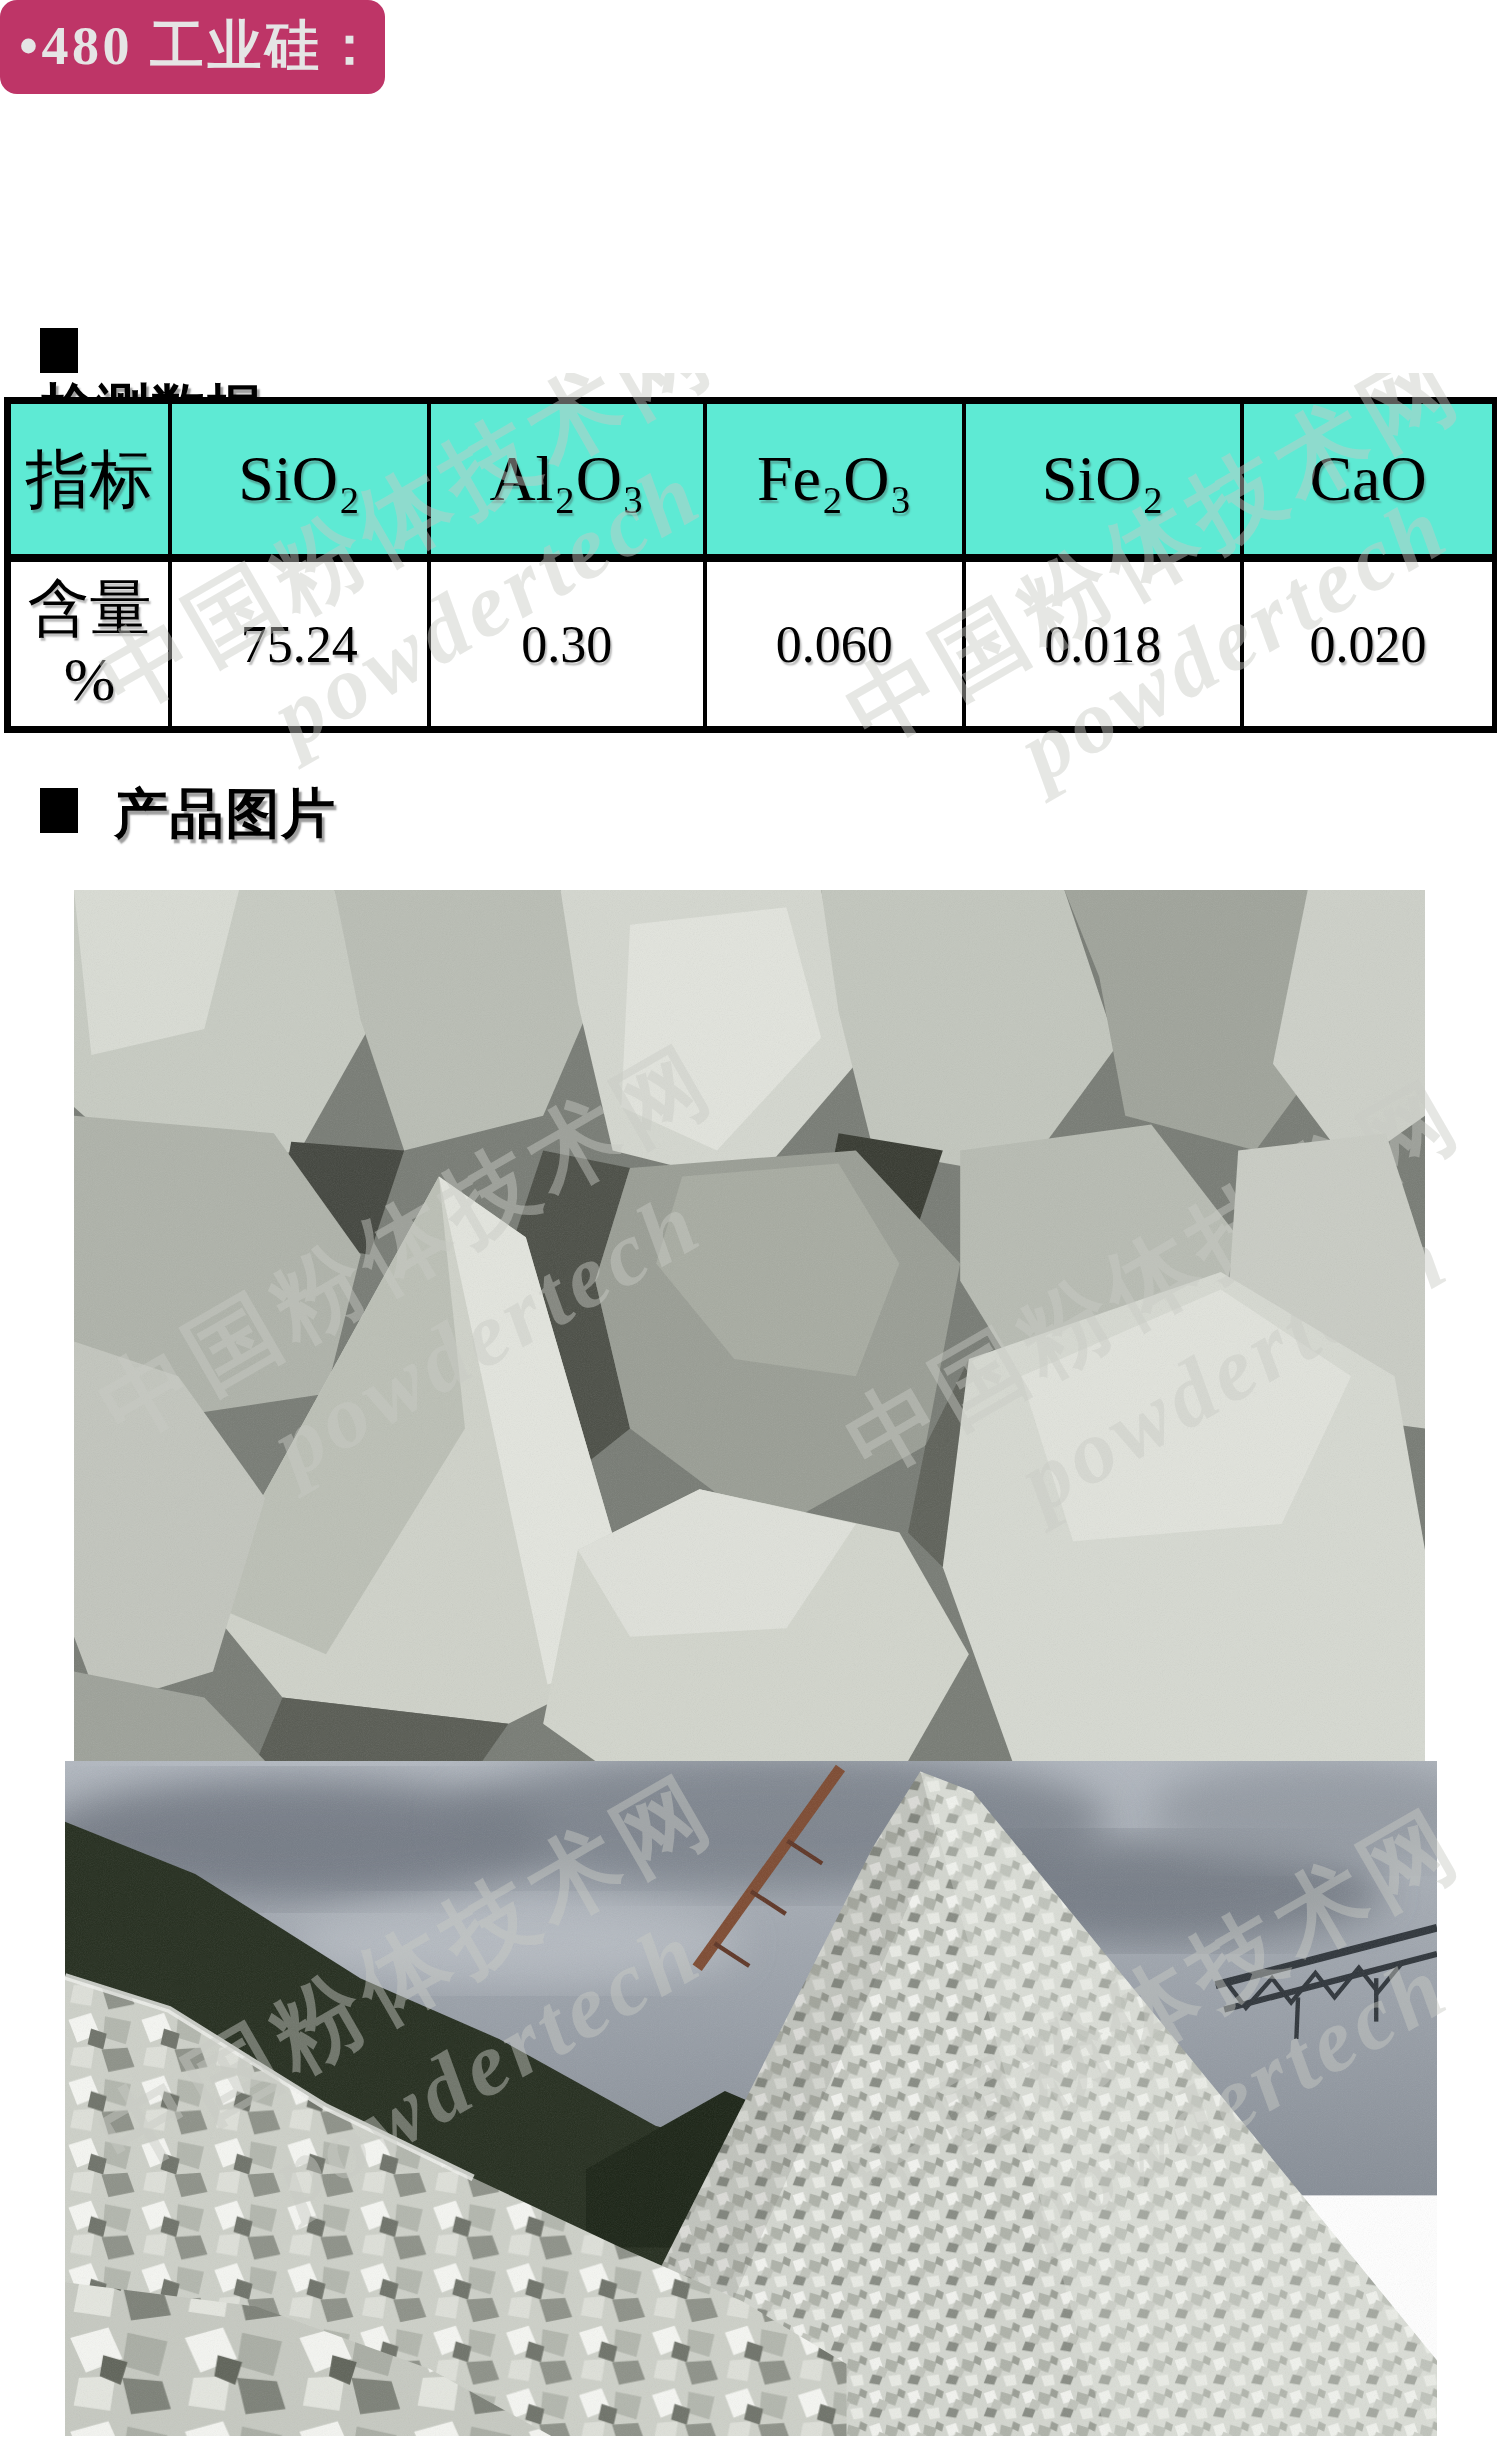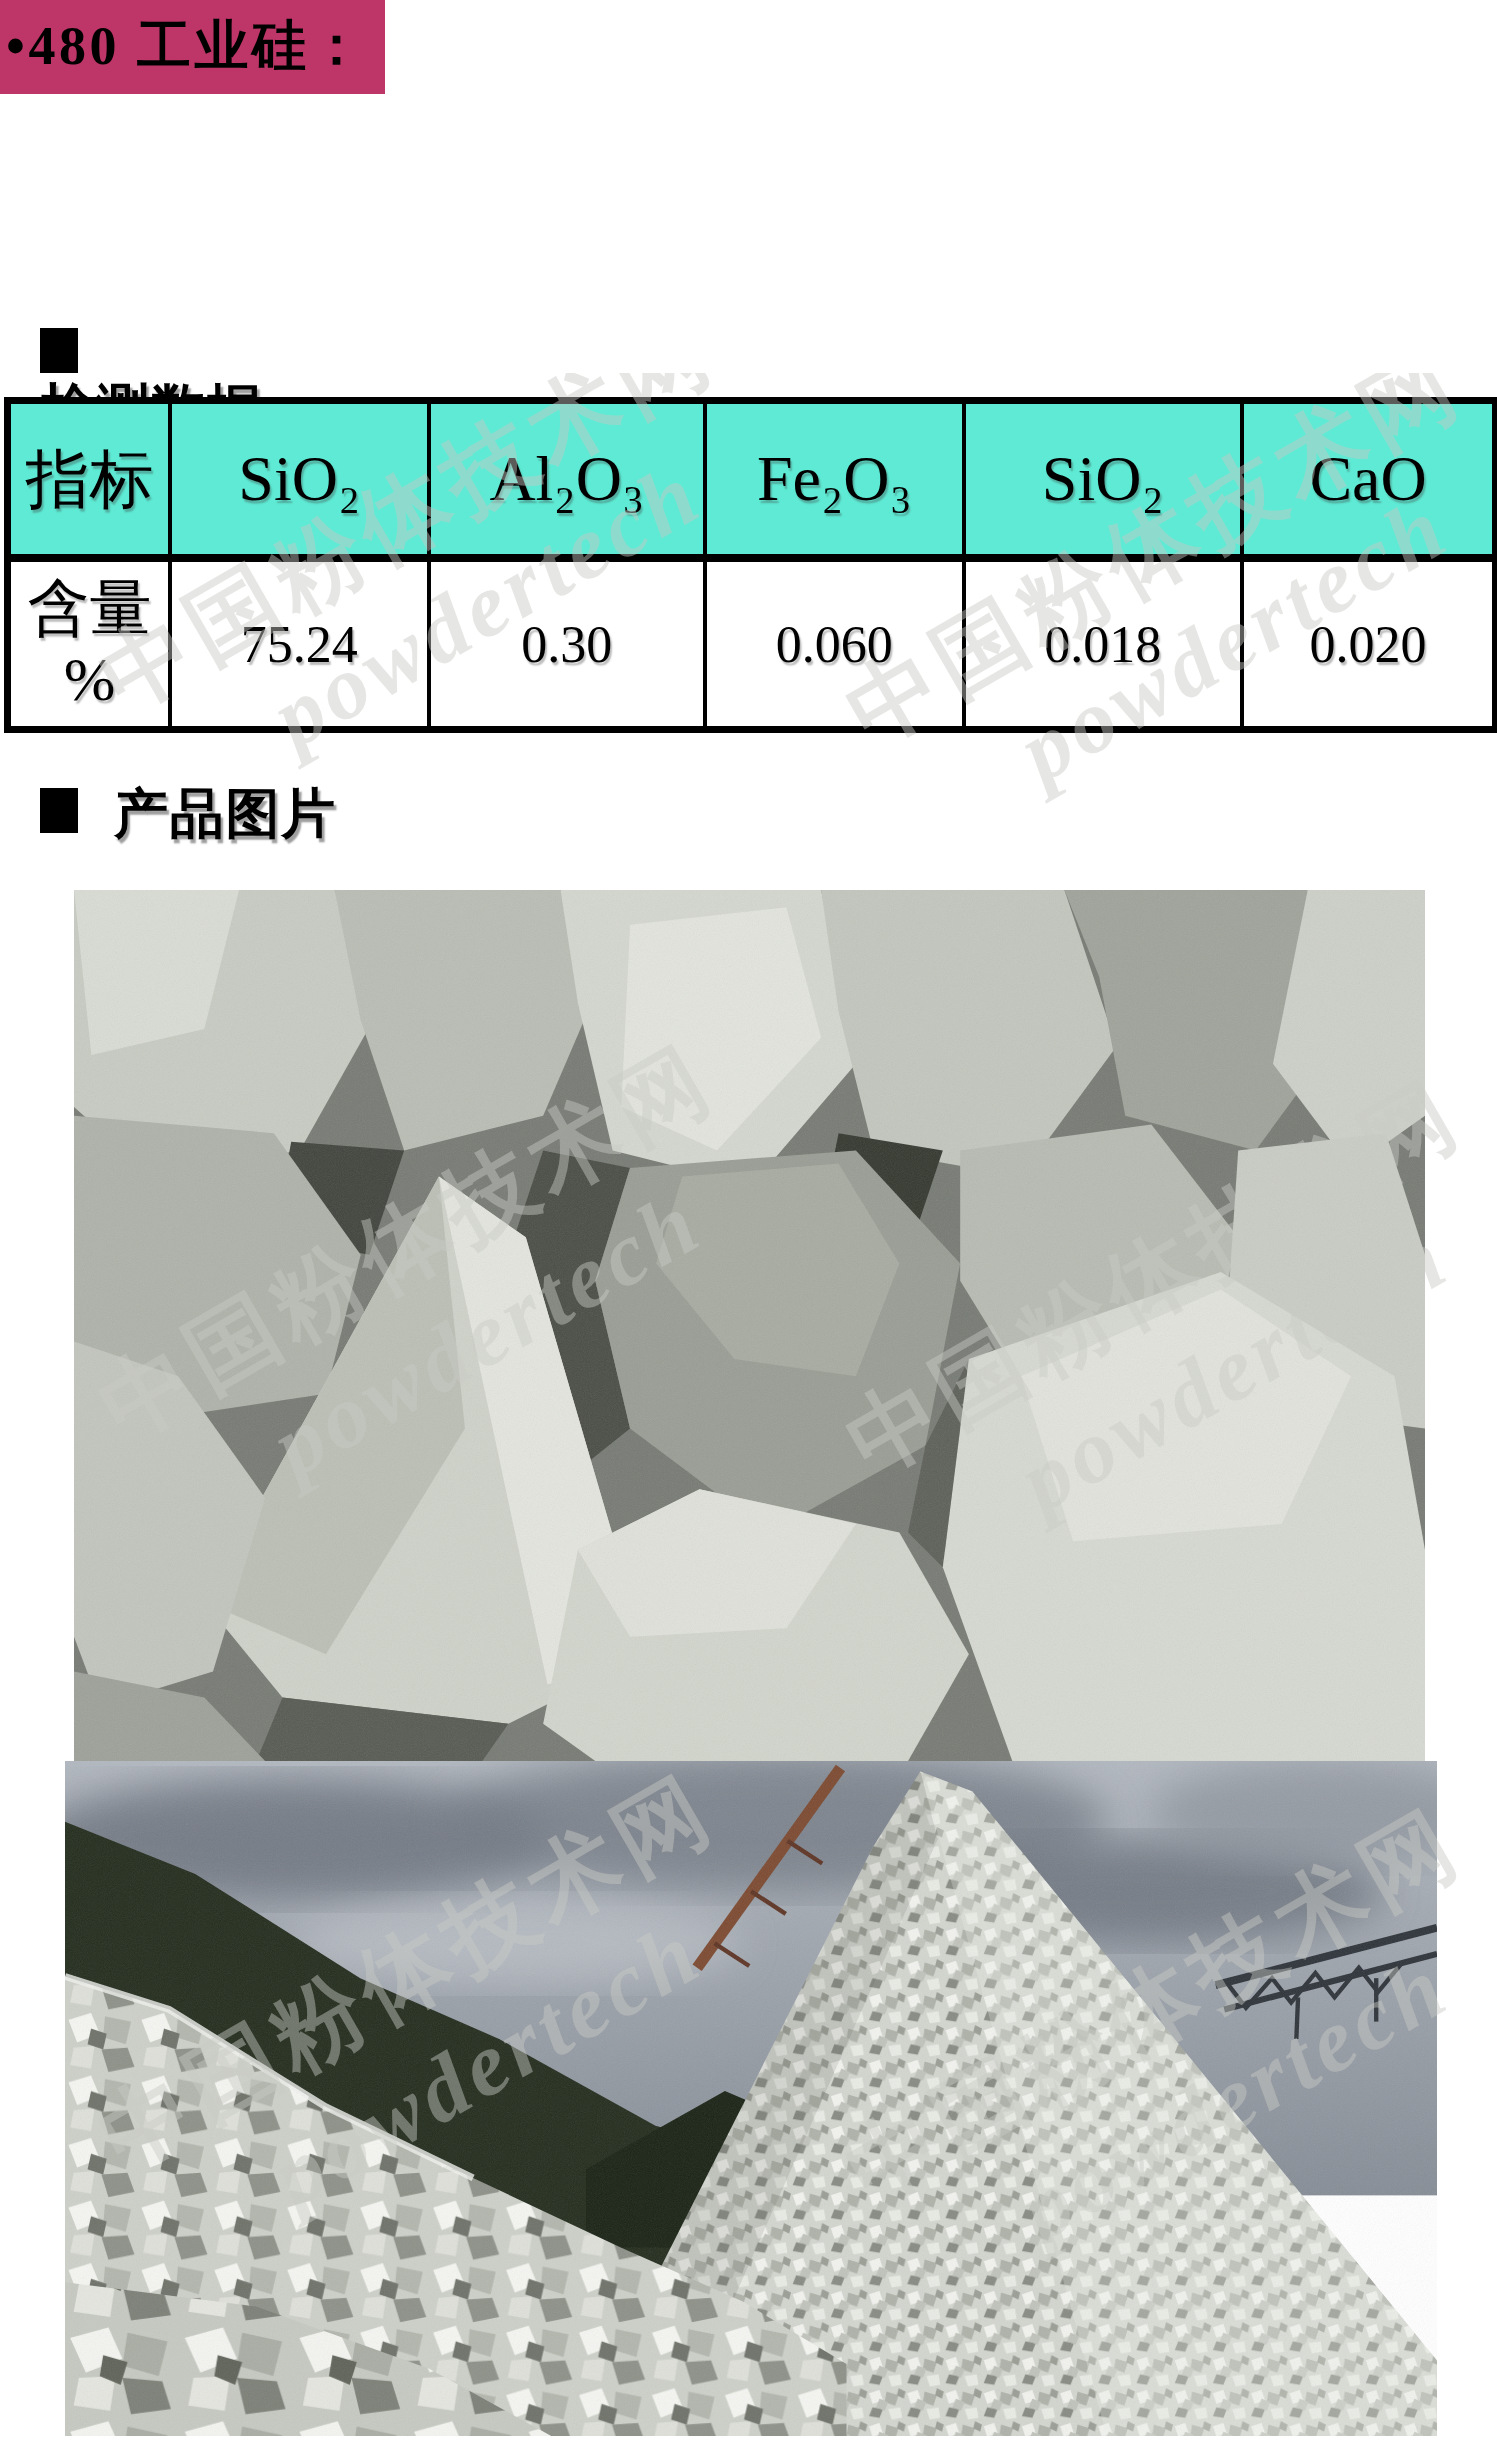--- a/index.html
+++ b/index.html
@@ -1,22 +1,22 @@
 <!DOCTYPE html>
 <html style="font-size:14px"><head>
 <meta charset="utf-8">
 <style>
   html,body{margin:0;padding:0;background:#ffffff;}
   .page{position:relative;width:1497px;height:2462px;background:#ffffff;overflow:hidden;
         font-family:"Liberation Serif","DejaVu Serif",serif;color:#000;}
 
   
   .banner{position:absolute;left:0;top:0;width:385px;height:94px;background:#be3567;
-          color:#000000;font-size:54px;font-weight:bold;line-height:92px;
-          padding-left:6px;box-sizing:border-box;letter-spacing:3.5px;}
+          color:#e5e5e5;font-size:54px;font-weight:bold;line-height:92px;
+          padding-left:19px;box-sizing:border-box;letter-spacing:3.5px;border-radius:17px;}
 
   
   .brow{position:absolute;left:40px;display:flex;align-items:flex-start;}
   .sq{width:38px;height:45px;background:#000;flex:0 0 auto;margin-top:10.4px;margin-right:36px;}
   .btxt{font-size:54px;font-weight:600;letter-spacing:1.7px;white-space:nowrap;
         text-shadow:2.6px 3.5px 1.7px rgba(40,40,40,0.45);}
   .r1{top:152px;} .r2{top:318px;flex-direction:column;} .r3{top:778px;text-align:center;}
 
   
   .ttable{position:absolute;left:4.3px;top:397px;width:1487px;border-collapse:collapse;

